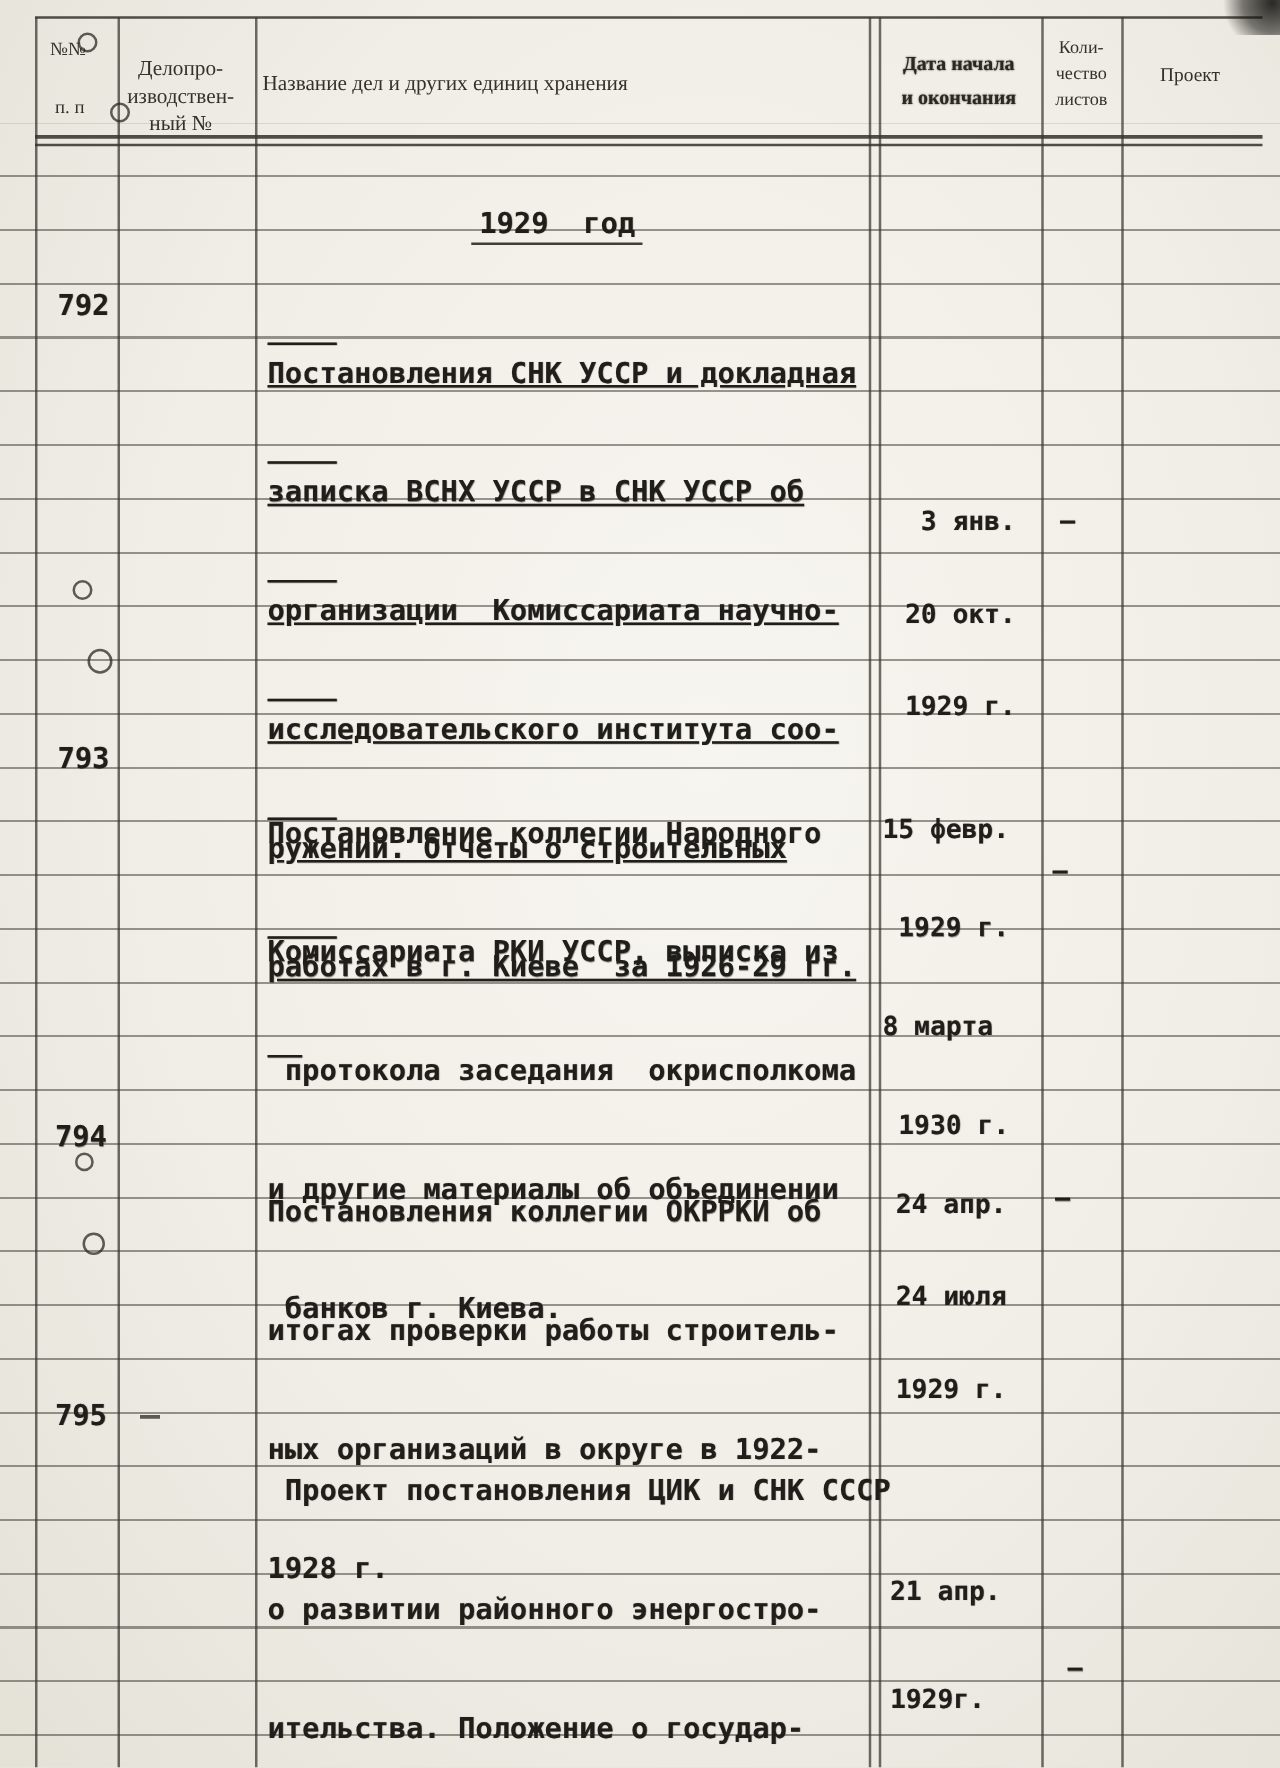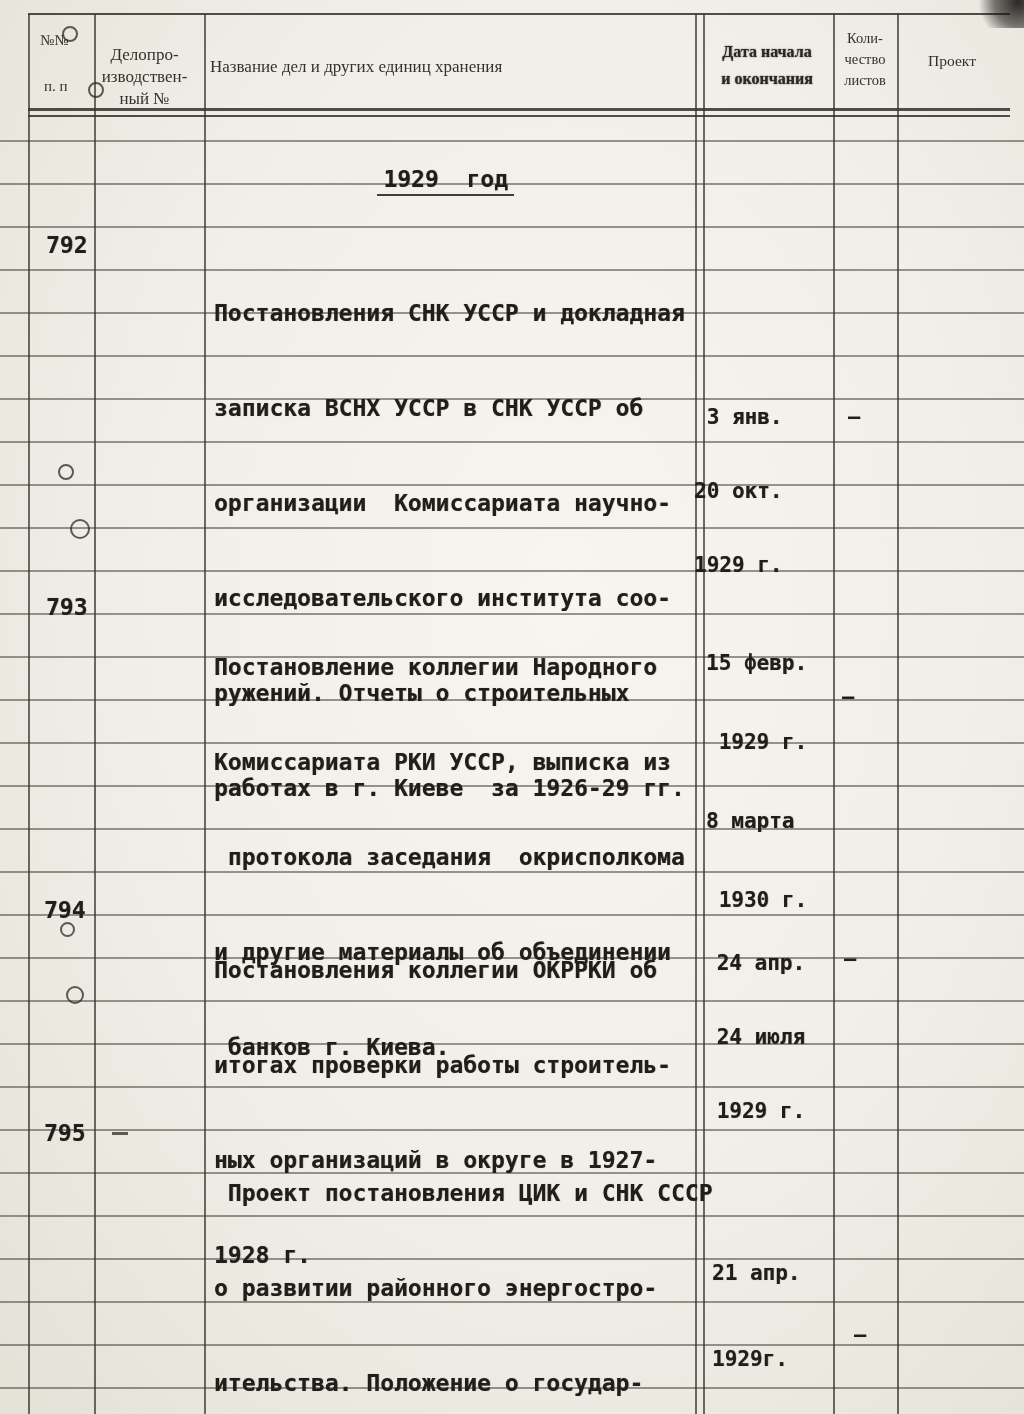--- a/index.html
+++ b/index.html
@@ -96,29 +96,29 @@
 
   <div class="circle" style="left:62px;top:26px;width:12px;height:12px;"></div>
   <div class="circle" style="left:88px;top:82px;width:12px;height:12px;"></div>
   <div class="circle" style="left:58px;top:464px;width:12px;height:12px;"></div>
   <div class="circle" style="left:70px;top:519px;width:16px;height:16px;"></div>
   <div class="circle" style="left:60px;top:922px;width:11px;height:11px;"></div>
   <div class="circle" style="left:66px;top:986px;width:14px;height:14px;"></div>
   <div class="mark" style="left:112px;top:1132px;width:16px;height:3px;"></div>
 
   <div class="tw" style="left:46px;top:232px;">792</div>
-  <div class="tw block" style="left:214px;top:240px;">
+  <div class="tw block" style="left:214px;top:226px;text-decoration:underline;">
     <div class="line">Постановления СНК УССР и докладная</div>
     <div class="line">записка ВСНХ УССР в СНК УССР об</div>
     <div class="line">организации  Комиссариата научно-</div>
     <div class="line">исследовательского института соо-</div>
     <div class="line">ружений. Отчеты о строительных</div>
     <div class="line">работах в г. Киеве  за 1926-29 гг.</div>
   </div>
-  <div class="tw dates lh26" style="left:694px;top:356px;">
+  <div class="tw dates lh26" style="left:724px;top:356px;">
     <div class="dline"> 3 янв.</div>
     <div class="dline">20 окт.</div>
     <div class="dline">1929 г.</div>
   </div>
   <div class="tw dash" style="left:848px;top:404px;">–</div>
 
   <div class="tw" style="left:46px;top:594px;">793</div>
   <div class="tw block" style="left:214px;top:594px;">
     <div class="line">Постановление коллегии Народного</div>
     <div class="line">Комиссариата РКИ УССР, выписка из</div>
@@ -131,21 +131,21 @@
     <div class="dline"> 1929 г.</div>
     <div class="dline">8 марта</div>
     <div class="dline"> 1930 г.</div>
   </div>
   <div class="tw dash" style="left:842px;top:684px;">–</div>
 
   <div class="tw" style="left:44px;top:897px;">794</div>
   <div class="tw block" style="left:214px;top:897px;">
     <div class="line">Постановления коллегии ОКРРКИ об</div>
     <div class="line">итогах проверки работы строитель-</div>
-    <div class="line">ных организаций в округе в 1927-</div>
+    <div class="line">ных организаций в округе в 1922-</div>
     <div class="line">1928 г.</div>
   </div>
   <div class="tw dates lh26" style="left:704px;top:902px;text-align:right;">
     <div class="dline">24 апр.</div>
     <div class="dline"> 24 июля</div>
     <div class="dline">1929 г.</div>
   </div>
   <div class="tw dash" style="left:844px;top:946px;">–</div>
 
   <div class="tw" style="left:44px;top:1120px;">795</div>

